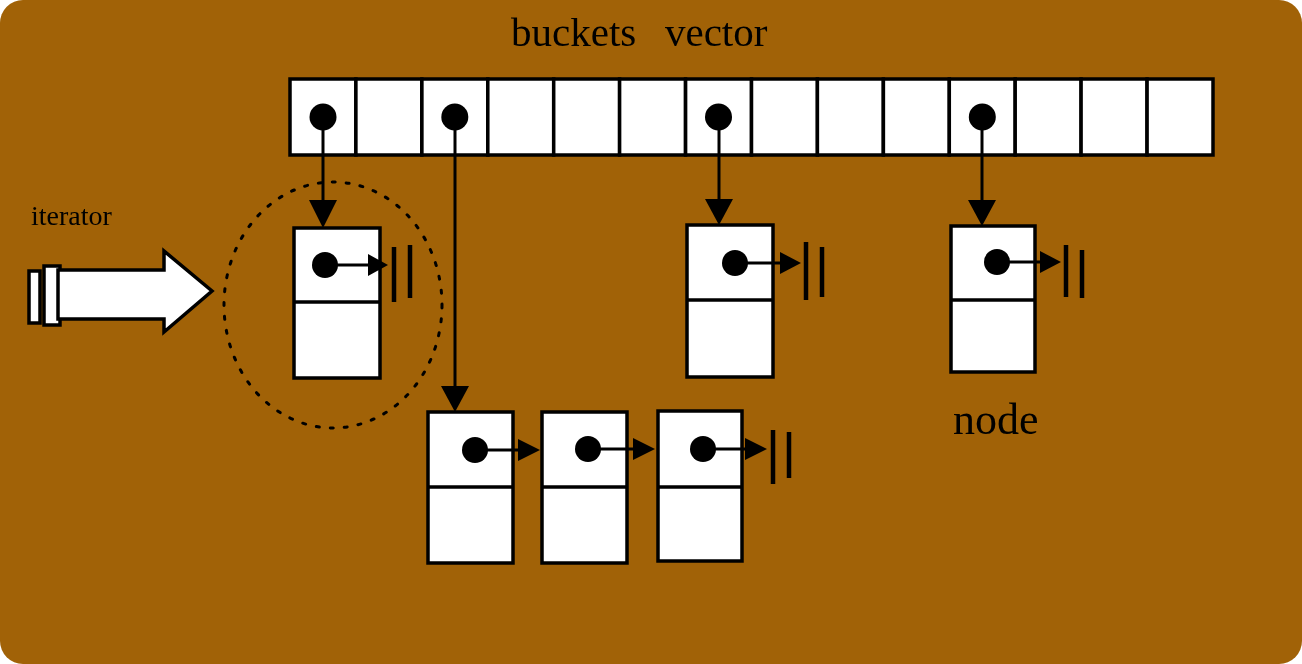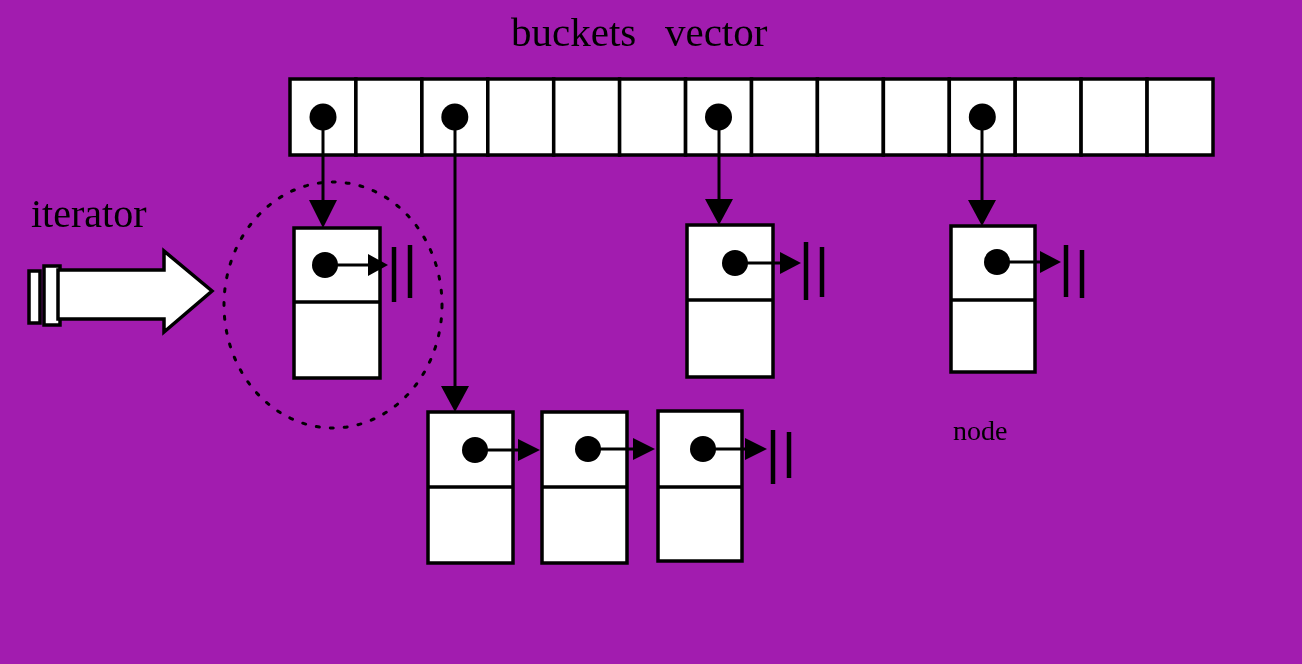--- a/index.html
+++ b/index.html
@@ -4,40 +4,41 @@
 <style>
   html, body {
     margin: 0;
     padding: 0;
     background: #ffffff;
   }
   .canvas {
     position: relative;
     width: 1302px;
     height: 664px;
-    background: #a21caf;
+    background: #a16207;
     overflow: hidden;
     font-family: "Liberation Serif", "DejaVu Serif", serif;
     color: #000000;
+    border-radius: 23px;
   }
   .canvas svg {
     position: absolute;
     left: 0;
     top: 0;
   }
   .lbl {
     position: absolute;
     white-space: nowrap;
     line-height: 1;
     color: #000000;
     user-select: none;
   }
   .lbl-title      { left: 511px; top: 12px;  font-size: 41px; word-spacing: 0.45em; }
-  .lbl-iterator   { left: 31px;  top: 194px; font-size: 40px; }
-  .lbl-node       { left: 953px; top: 398px; font-size: 28px; margin-top: 19px; }
+  .lbl-iterator   { left: 31px;  top: 202px; font-size: 28px; }
+  .lbl-node       { left: 953px; top: 398px; font-size: 44px; }
   .lbl-bucketlist { left: 496px; top: 603px; font-size: 40px; }
 
   
   .box    { fill: #ffffff; stroke: #000000; stroke-width: 3.5; }
   .ln     { stroke: #000000; stroke-width: 3.5; fill: none; }
   .shaft  { stroke: #000000; stroke-width: 3;   fill: none; }
   .dot    { fill: #000000; stroke: none; }
   .head   { fill: #000000; stroke: none; }
   .null   { stroke: #000000; stroke-width: 4.5; fill: none; }
   .dash   { fill: none; stroke: #000000; stroke-width: 3;

